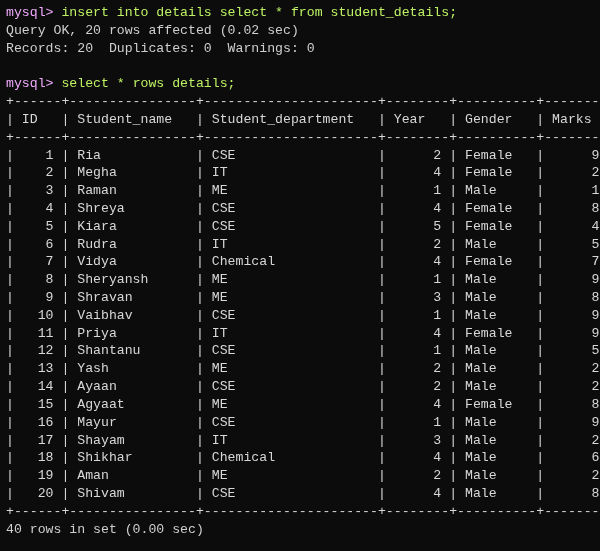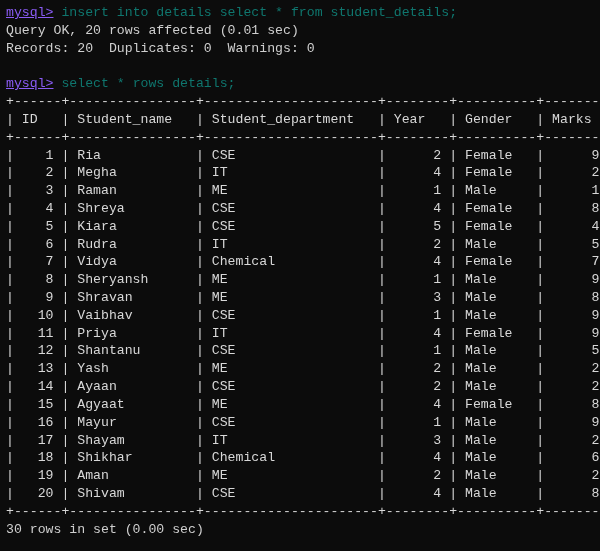--- a/index.html
+++ b/index.html
@@ -13,30 +13,30 @@
     width: 600px;
     height: 551px;
     overflow: hidden;
   }
   pre {
     margin: 0;
     padding: 4px 6px;
     white-space: pre;
     font-family: inherit;
   }
-  .prompt { color: #8b5cf6; text-decoration: underline; }
-  .cmd    { color: #0f766e; }
+  .prompt { color: #f0abfc; }
+  .cmd    { color: #bef264; }
   .res    { color: #cfcfcf; }
   .tbl    { color: #d8d8d8; }
 </style>
 </head>
 <body>
 
 <pre id="terminal"><span class="prompt">mysql&gt;</span> <span class="cmd">insert into details select * from student_details;</span>
-<span class="res">Query OK, 20 rows affected (0.01 sec)</span>
+<span class="res">Query OK, 20 rows affected (0.02 sec)</span>
 <span class="res">Records: 20  Duplicates: 0  Warnings: 0</span>
 
 <span class="prompt">mysql&gt;</span> <span class="cmd">select * rows details;</span>
 <span class="tbl">+------+----------------+----------------------+--------+----------+---------+
 | ID   | Student_name   | Student_department   | Year   | Gender   | Marks   |
 +------+----------------+----------------------+--------+----------+---------+
 |    1 | Ria            | CSE                  |      2 | Female   |      90 |
 |    2 | Megha          | IT                   |      4 | Female   |      21 |
 |    3 | Raman          | ME                   |      1 | Male     |      19 |
 |    4 | Shreya         | CSE                  |      4 | Female   |      88 |
@@ -50,14 +50,14 @@
 |   12 | Shantanu       | CSE                  |      1 | Male     |      56 |
 |   13 | Yash           | ME                   |      2 | Male     |      23 |
 |   14 | Ayaan          | CSE                  |      2 | Male     |      24 |
 |   15 | Agyaat         | ME                   |      4 | Female   |      88 |
 |   16 | Mayur          | CSE                  |      1 | Male     |      99 |
 |   17 | Shayam         | IT                   |      3 | Male     |      21 |
 |   18 | Shikhar        | Chemical             |      4 | Male     |      67 |
 |   19 | Aman           | ME                   |      2 | Male     |      22 |
 |   20 | Shivam         | CSE                  |      4 | Male     |      88 |
 +------+----------------+----------------------+--------+----------+---------+</span>
-<span class="res">30 rows in set (0.00 sec)</span>
+<span class="res">40 rows in set (0.00 sec)</span>
 </pre>
 
 </body></html>

